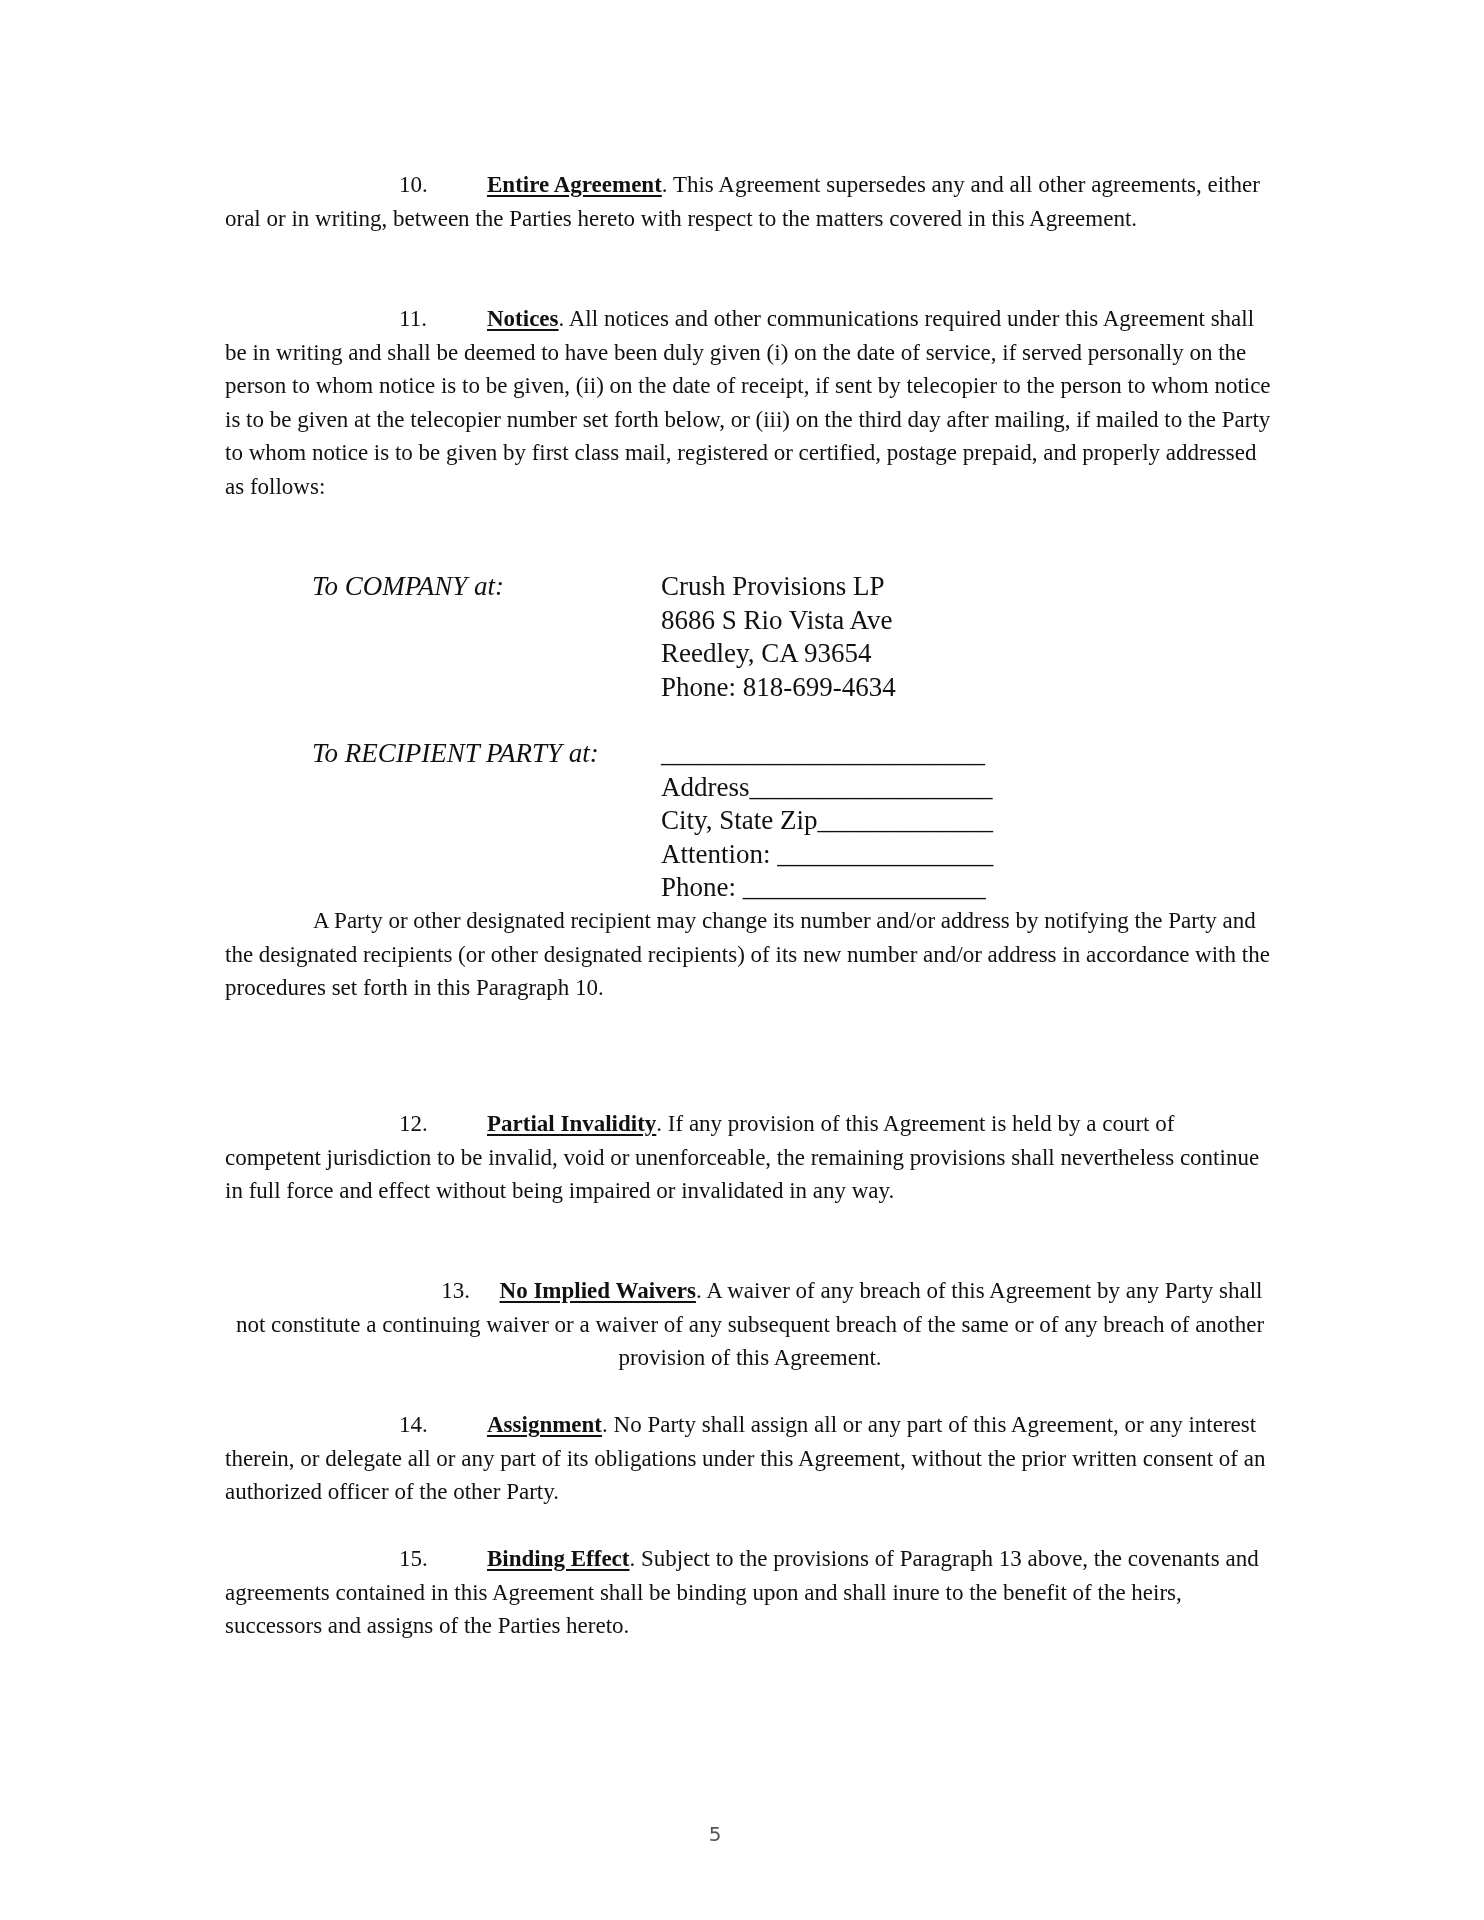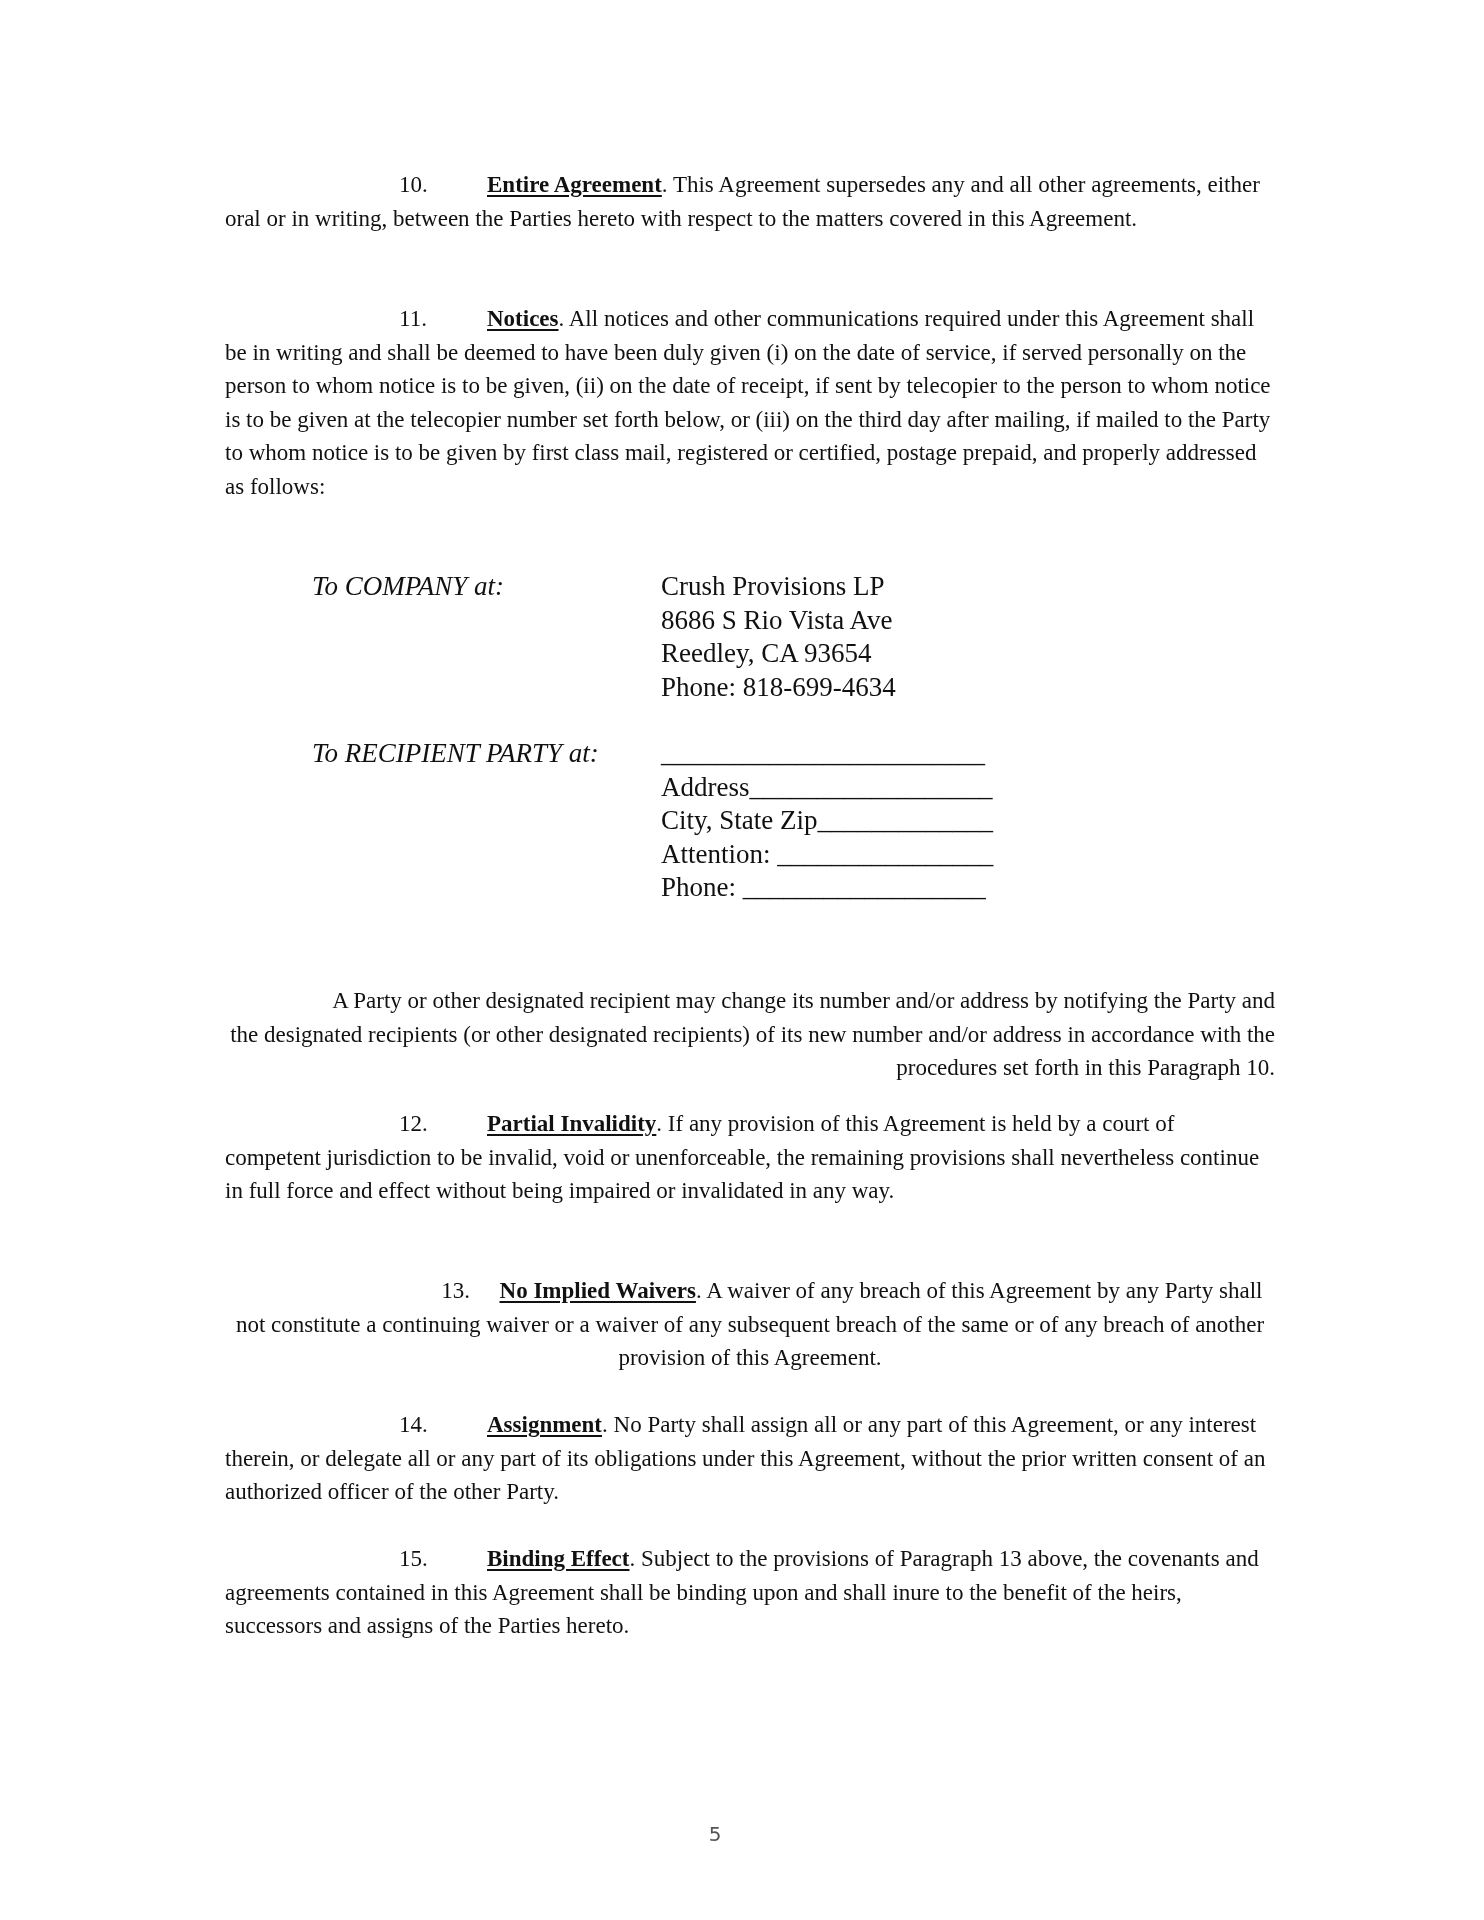--- a/index.html
+++ b/index.html
@@ -45,21 +45,21 @@
     <div class="label">To RECIPIENT PARTY at:</div>
     <div class="lines">
       <div>________________________</div>
       <div>Address__________________</div>
       <div>City, State Zip_____________</div>
       <div>Attention: ________________</div>
       <div>Phone: __________________</div>
     </div>
   </div>
 
-  <div class="para" style="top:984px;text-align:right;">
+  <div class="para" style="top:904px;">
     <p class="indent">A Party or other designated recipient may change its number and/or address by notifying the Party and the designated recipients (or other designated recipients) of its new number and/or address in accordance with the procedures set forth in this Paragraph 10.</p>
   </div>
 
   <div class="para" style="top:1107px;">
     <p><span class="num">12.</span><span class="head">Partial Invalidity</span><span>.  If any provision of this Agreement is held by a court of competent jurisdiction to be invalid, void or unenforceable, the remaining provisions shall nevertheless continue in full force and effect without being impaired or invalidated in any way.</span></p>
   </div>
 
   <div class="para" style="top:1274px;text-align:center;">
     <p><span class="num">13.</span><span class="head">No Implied Waivers</span><span>.  A waiver of any breach of this Agreement by any Party shall not constitute a continuing waiver or a waiver of any subsequent breach of the same or of any breach of another provision of this Agreement.</span></p>
   </div>

